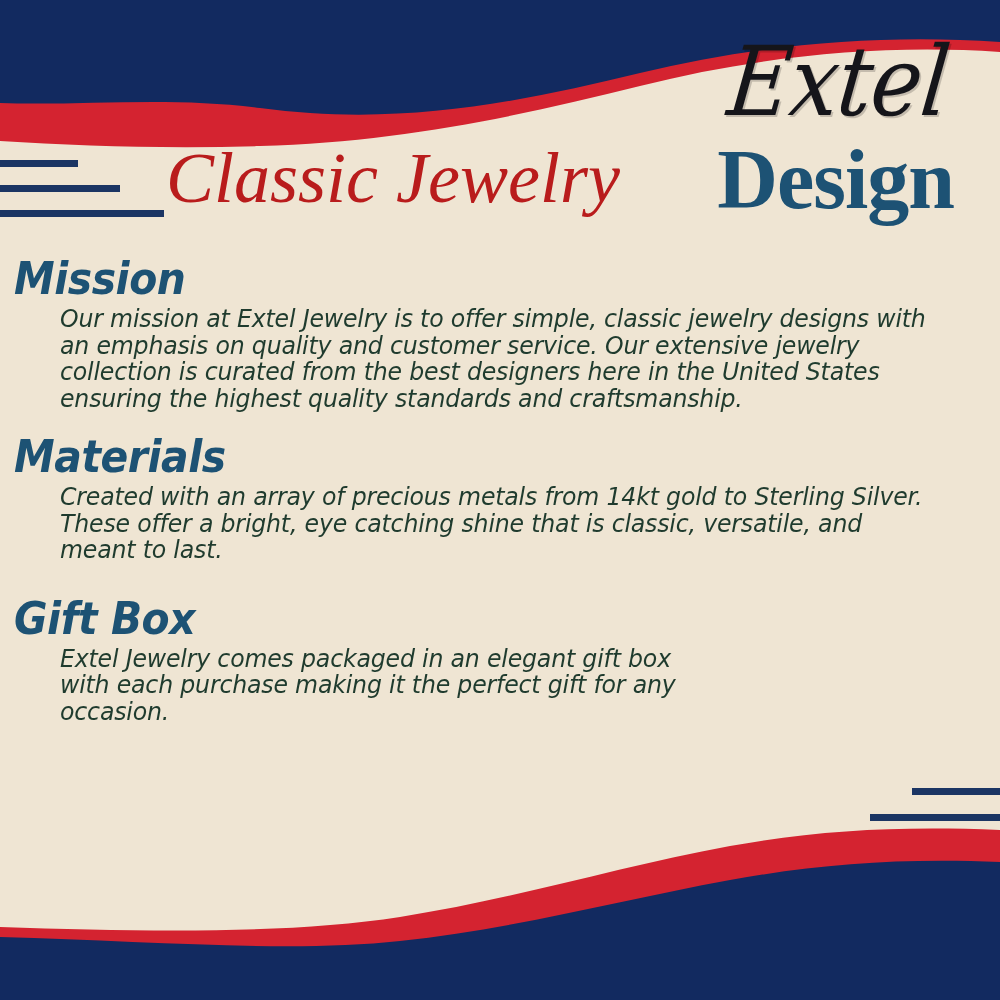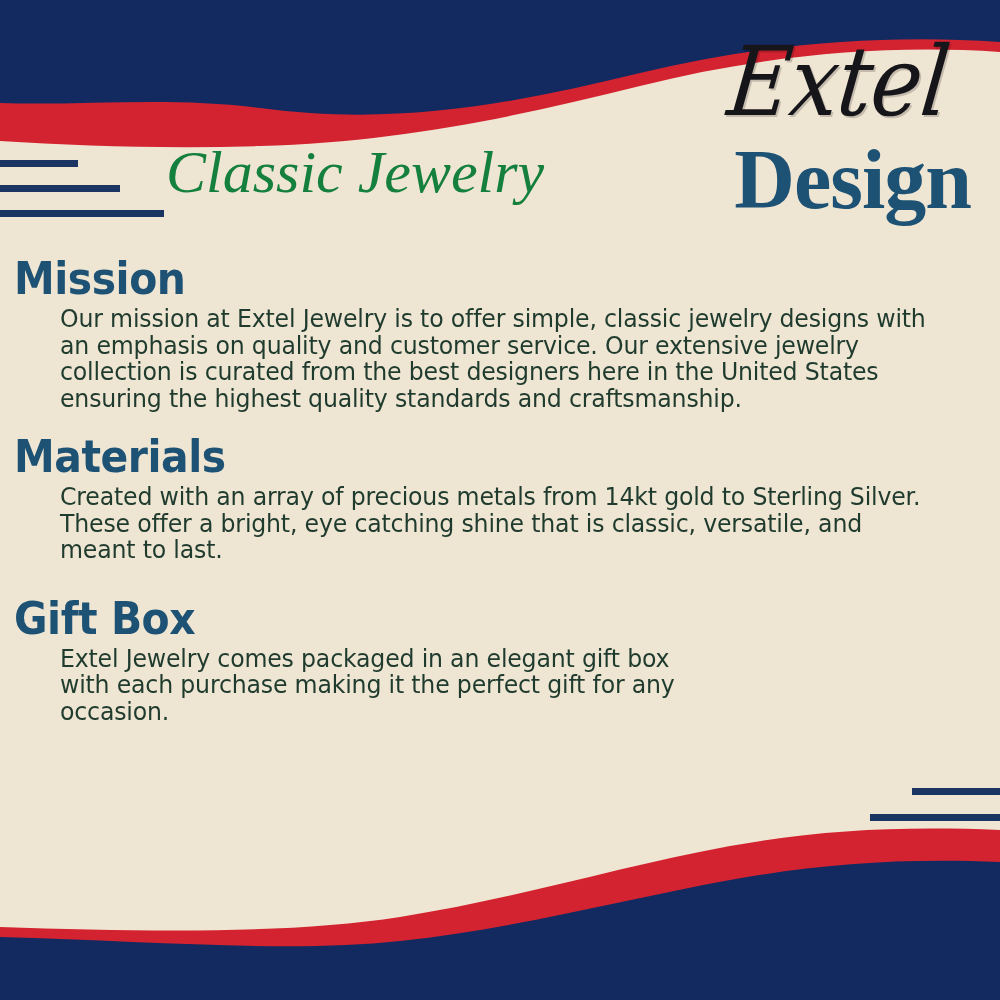--- a/index.html
+++ b/index.html
@@ -48,39 +48,39 @@
     font-weight: 400;
     font-size: 86px;
     line-height: 1;
     color: #15151a;
     letter-spacing: -1px;
     transform: skewX(-6deg) scaleY(1.12);
     text-shadow: 2px 2px 0 rgba(0,0,0,0.18);
   }
   .brand-design {
     position: absolute;
-    right: 29px;
+    right: 46px;
     top: 138px;
     font-family: "Liberation Serif", serif;
     font-weight: 700;
     font-size: 84px;
     line-height: 1;
     color: #1d5274;
     letter-spacing: -1px;
   }
   .title-script {
     position: absolute;
     left: 166px;
     top: 142px;
     font-family: "Liberation Serif", serif;
     font-style: italic;
     font-weight: 400;
-    font-size: 60px;
+    font-size: 72px;
     line-height: 1;
-    color: #15803d;
+    color: #b91c1c;
     letter-spacing: 0px;
   }
 
   
   .rules-left {
     position: absolute;
     left: 0;
     top: 160px;
     width: 230px;
   }
@@ -108,20 +108,21 @@
   .rules-right .rule.r1 { width: 88px; }
   .rules-right .rule.r2 { width: 130px; }
   .rules-right .rule.r3 { width: 172px; }
 
   
   .content {
     position: absolute;
     top: 256px;
     left: 0;
     width: 1000px;
+    font-style: italic;
   }
   .section { }
   .section-heading {
     font-family: "DejaVu Sans", sans-serif;
     font-weight: 700;
     font-size: 44px;
     line-height: 1.05;
     color: #1d5274;
     margin: 0 0 4px 14px;
     letter-spacing: -0.5px;

